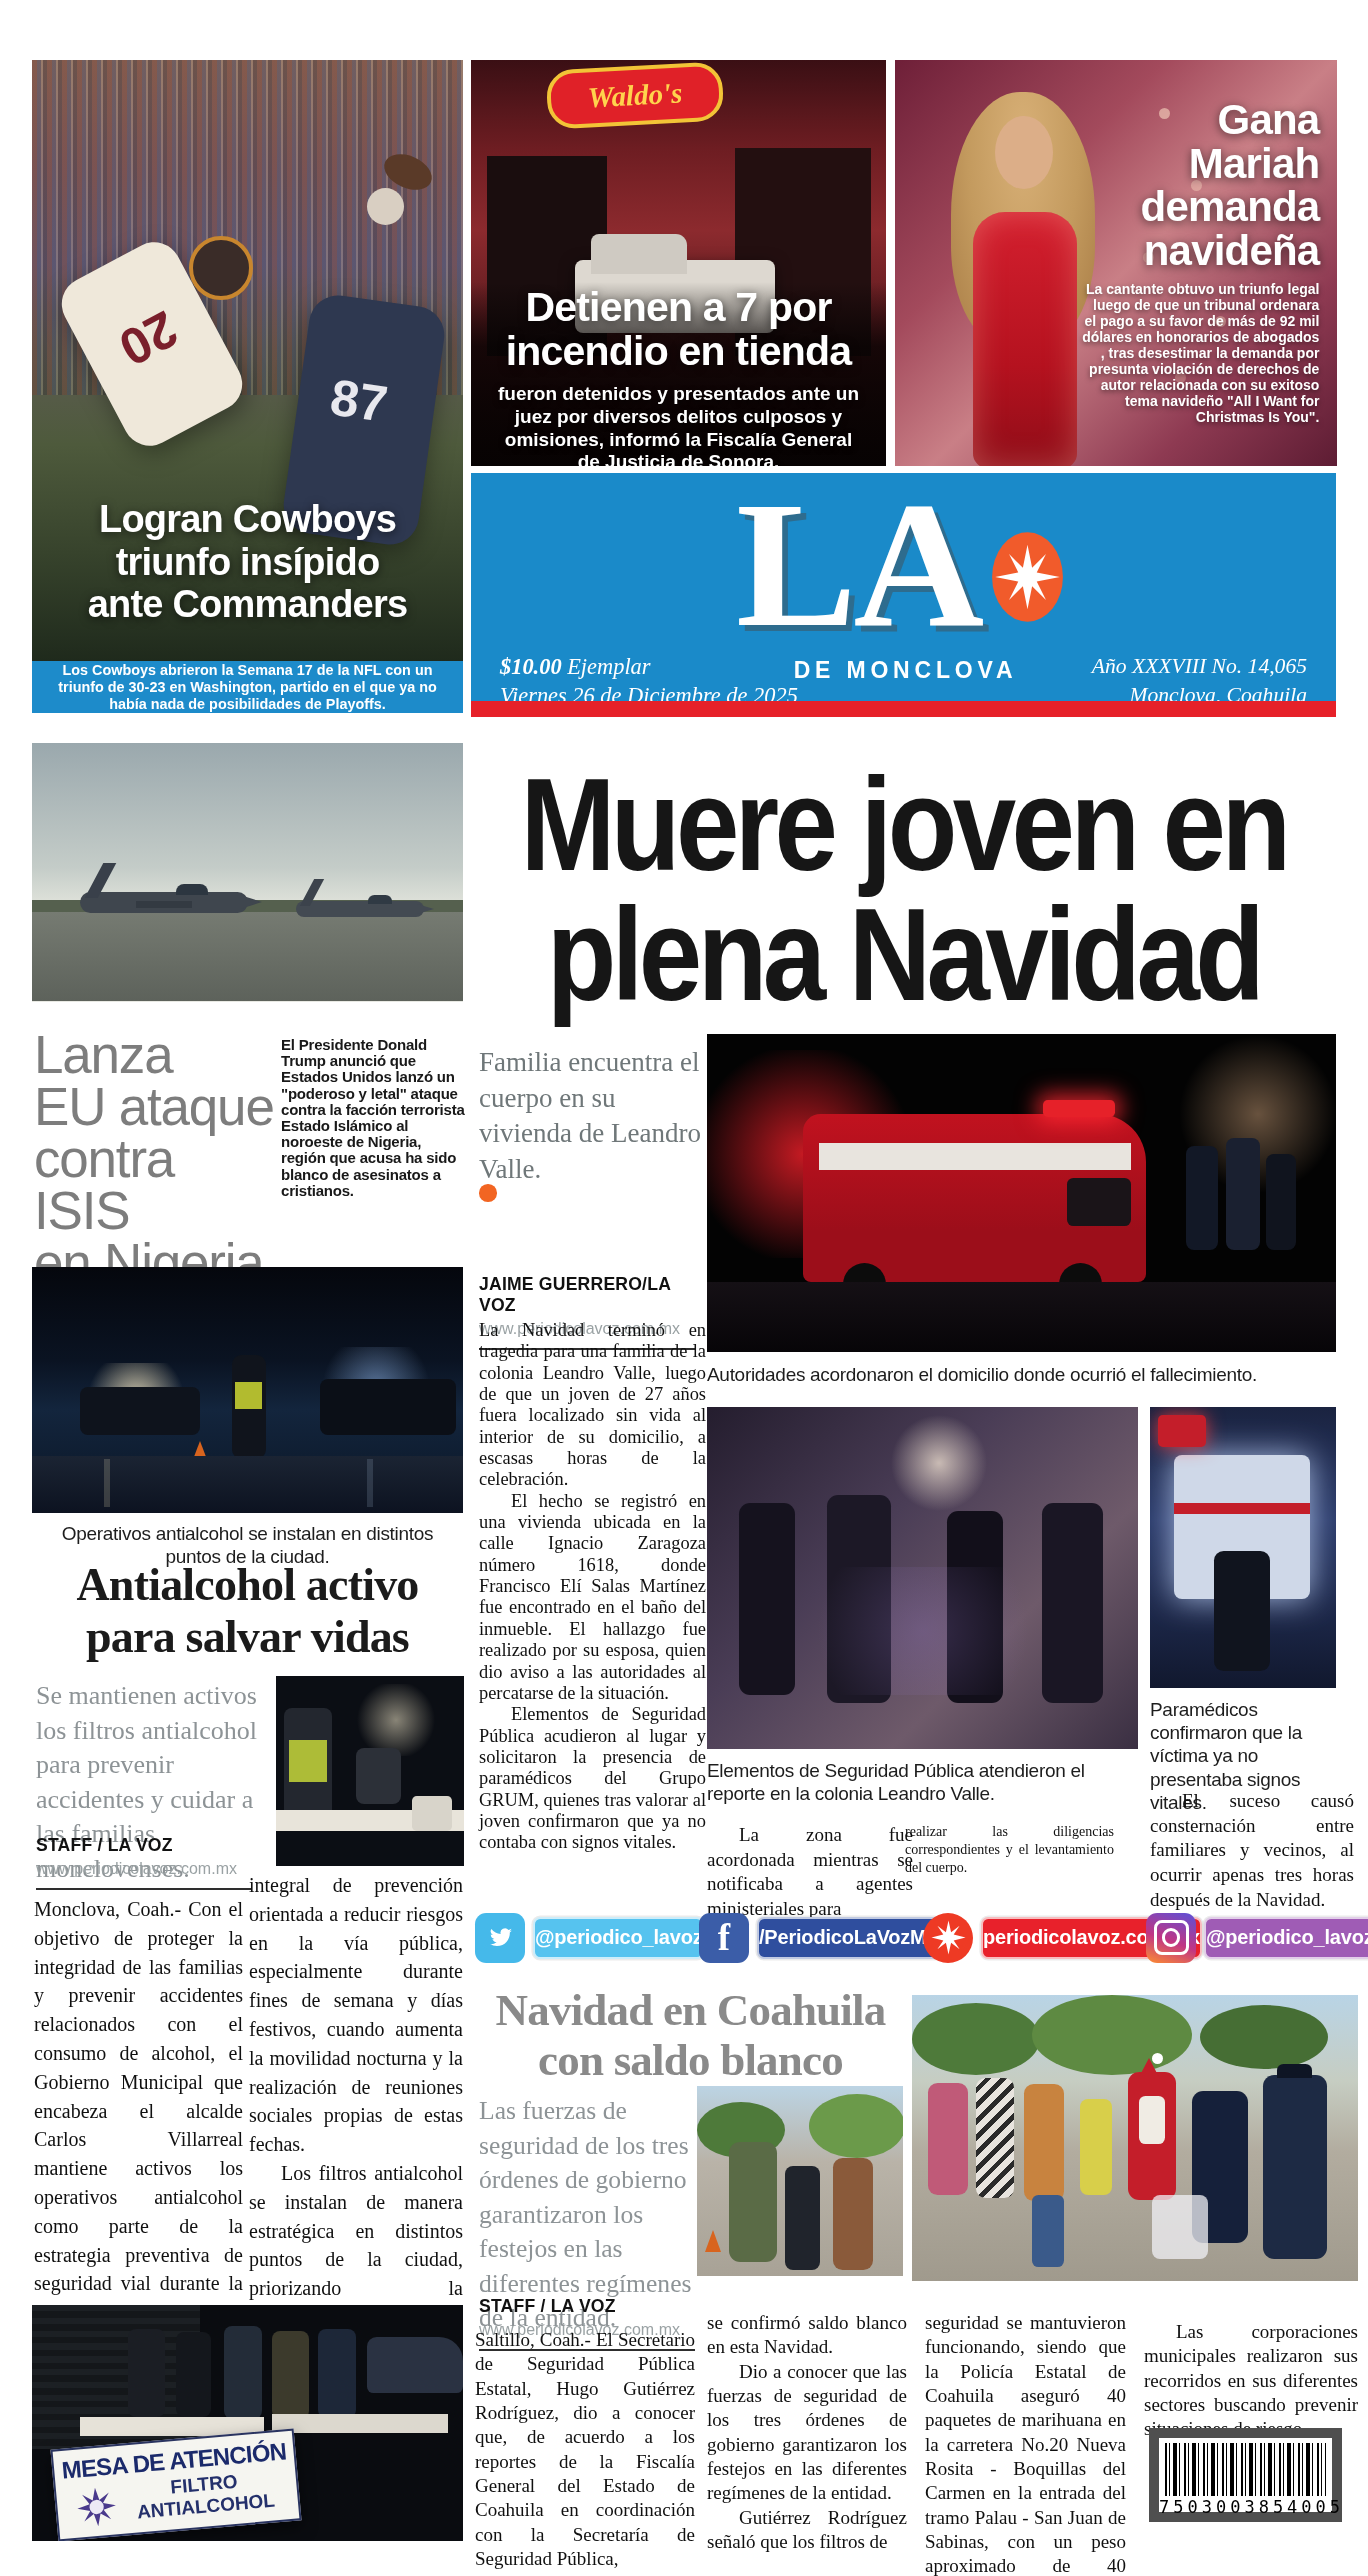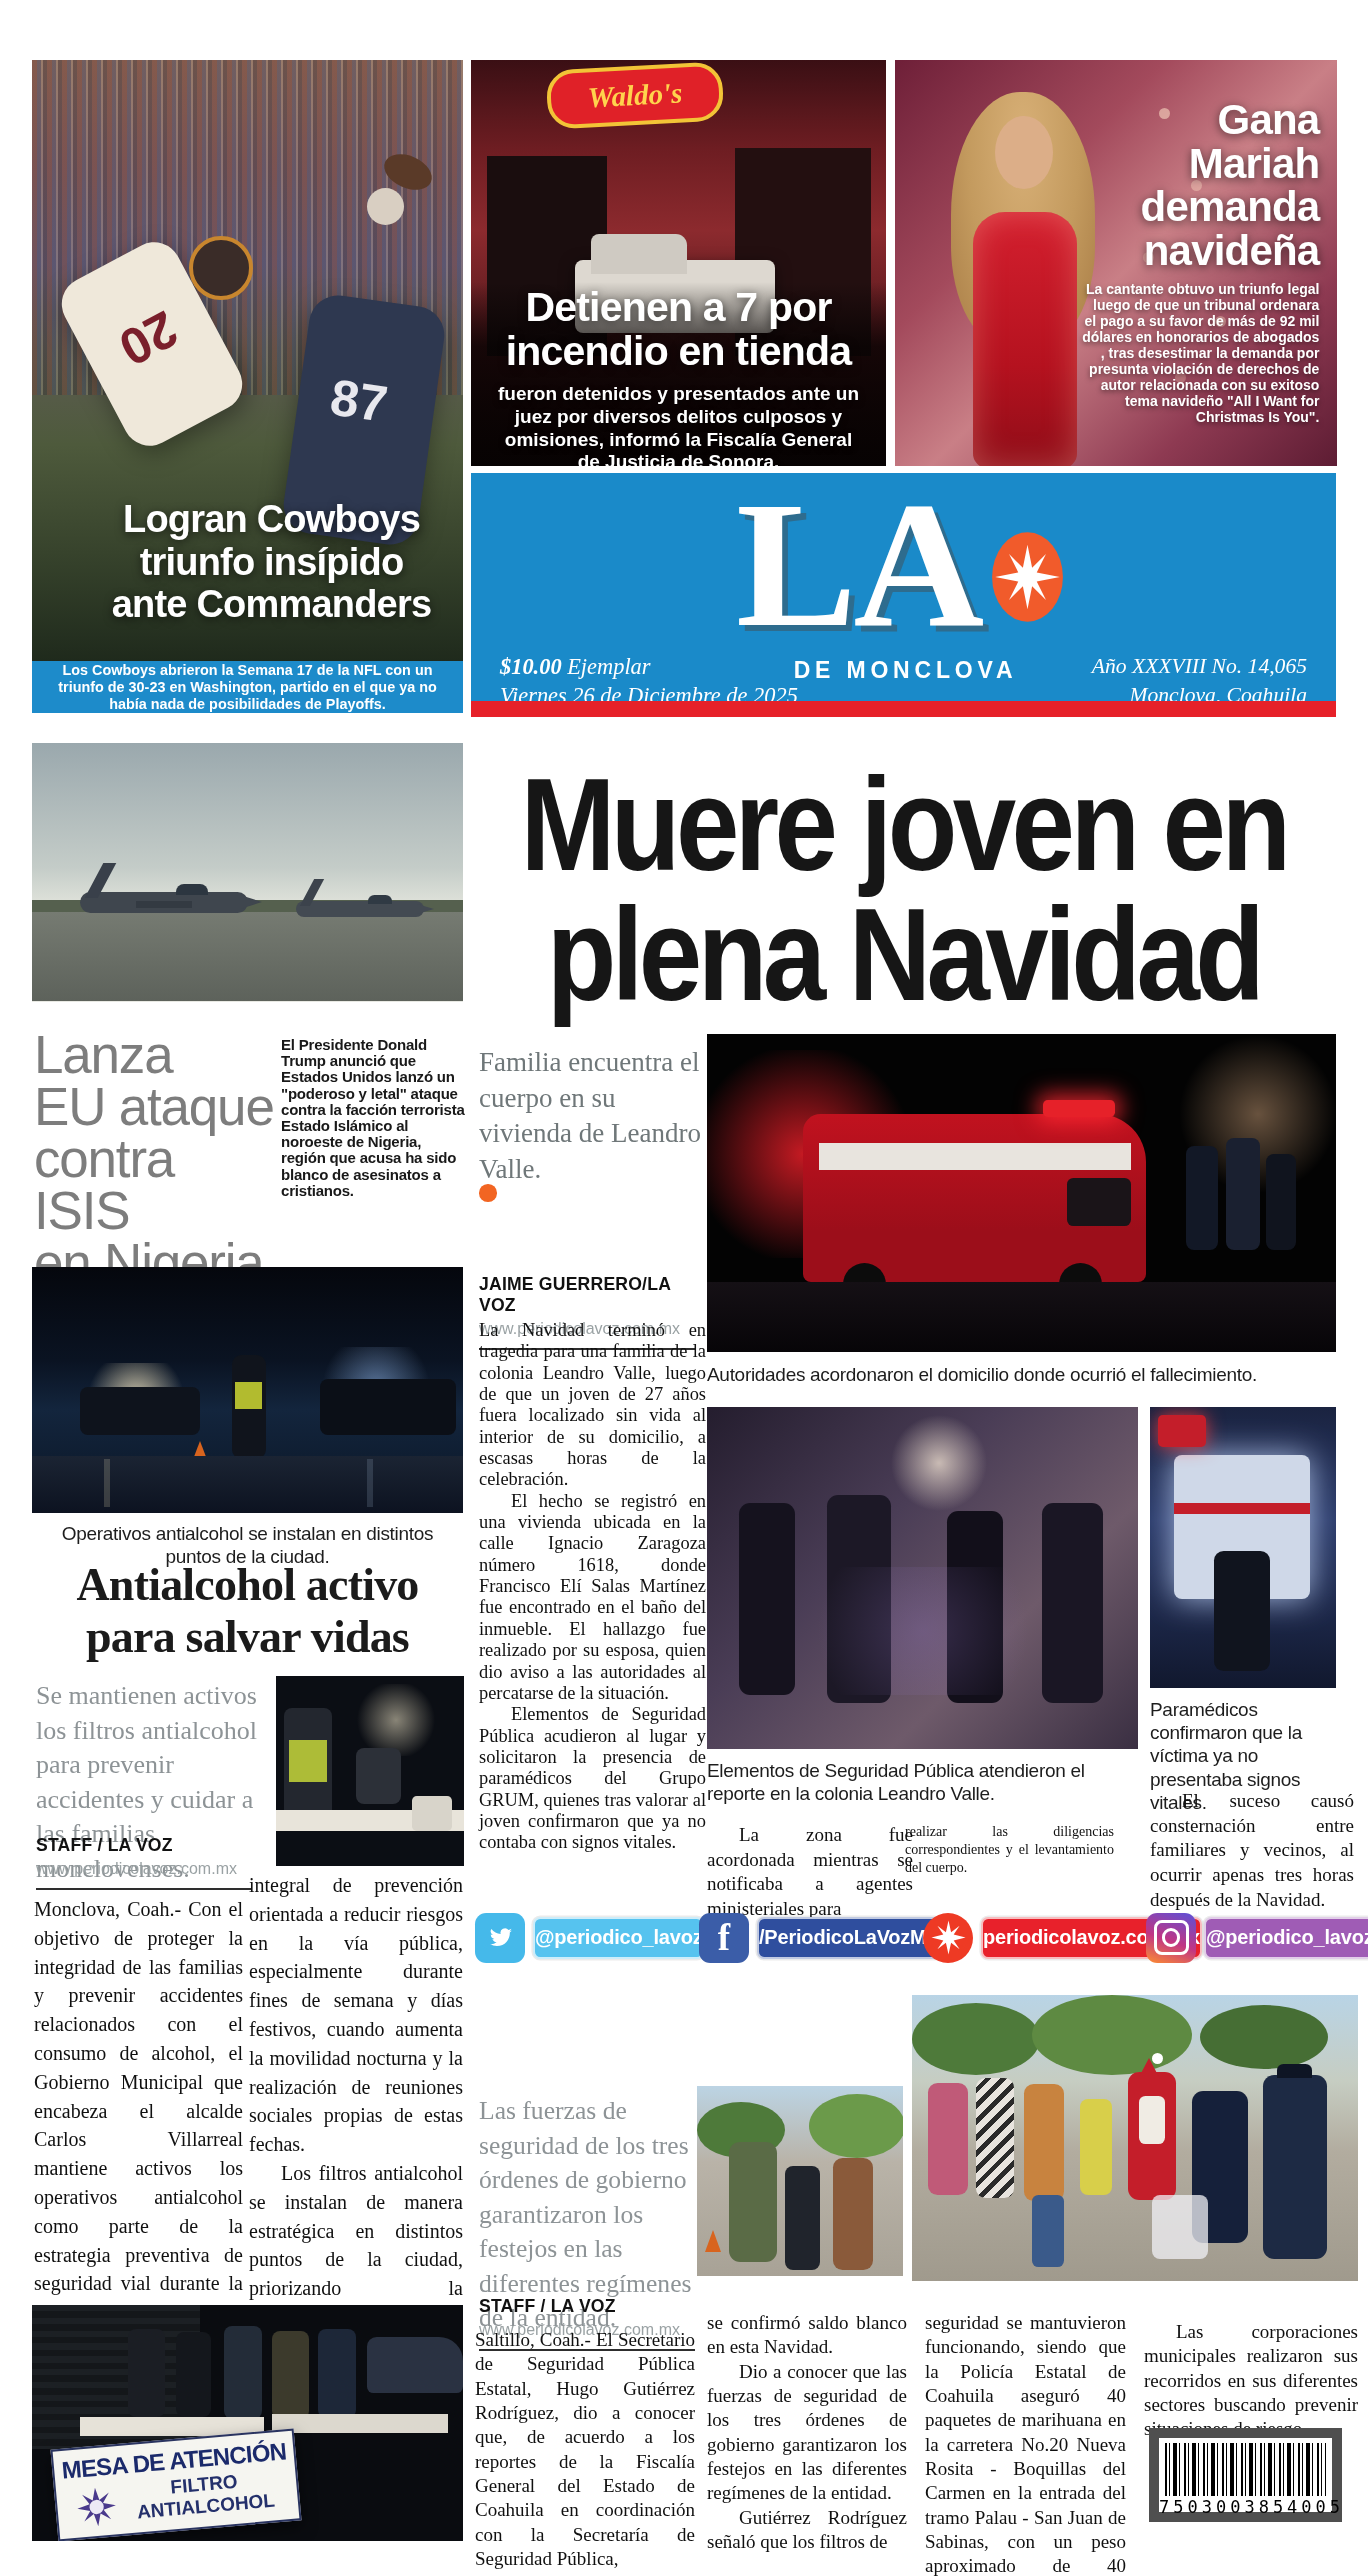--- a/index.html
+++ b/index.html
@@ -52,21 +52,21 @@
       <div class="ab" style="left:56px;top:192px;width:128px;height:184px;background:#efe8da;border-radius:27px;transform:rotate(-28deg);box-shadow:0 8px 24px rgba(0,0,0,.35);">
         <span style="position:absolute;left:35px;top:56px;font-weight:bold;font-size:51px;color:#7a1f2b;transform:rotate(180deg);display:inline-block;">20</span>
       </div>
       <div class="ab" style="left:157px;top:176px;width:56px;height:56px;border-radius:50%;background:#3a2c28;border:4.8px solid #c8862e;"></div>
       <div class="ab" style="left:264px;top:240px;width:136px;height:240px;background:#2e3850;border-radius:29px;transform:rotate(8deg);box-shadow:0 8px 24px rgba(0,0,0,.35);">
         <span style="position:absolute;left:32px;top:72px;font-weight:bold;font-size:51px;color:#e8e8ee;">87</span>
       </div>
       <div class="ab" style="left:351px;top:96px;width:50px;height:32px;border-radius:50%;background:#5a3a28;transform:rotate(24deg);"></div>
       <div class="ab" style="left:335px;top:128px;width:37px;height:37px;border-radius:50%;background:#d9cfc2;"></div>
     </div>
-    <div class="ab ovh" style="left:0;top:438px;width:431px;font-size:38px;line-height:1.12;margin-left:24px;">
+    <div class="ab ovh" style="left:0;top:438px;width:431px;font-size:38px;line-height:1.12;">
       <div>Logran Cowboys</div>
       <div>triunfo insípido</div>
       <div>ante Commanders</div>
     </div>
     <div class="ab" style="left:0;top:601px;width:431px;height:53px;background:#1d8bca;display:flex;align-items:center;">
       <div style="color:#fff;font-weight:bold;font-size:14.4px;line-height:1.2;text-align:center;padding:0 17.6px;">Los Cowboys abrieron la Semana 17 de la NFL con un triunfo de 30-23 en Washington, partido en el que ya no había nada de posibilidades de Playoffs.</div>
     </div>
   </div>
 
   <div class="ph" style="left:471px;top:60px;width:415px;height:406px;background:linear-gradient(180deg,#3a0f14 0%,#6e1d22 22%,#8c2a2e 42%,#5a1a1e 66%,#1d0809 100%);">
@@ -307,20 +307,24 @@
   </div>
   <div class="badge" style="left:1146px;top:1911px;width:212px;">
     <div class="tile" style="background:linear-gradient(200deg,#5b51d8 0%,#c13584 55%,#fd8d32 100%);">
       <div style="width:29px;height:29px;border:3.2px solid #fff;border-radius:8px;display:flex;align-items:center;justify-content:center;">
         <div style="width:12.8px;height:12.8px;border:3.2px solid #fff;border-radius:50%;"></div>
       </div>
     </div>
     <div class="pill" style="background:#9f5cb5;">@periodico_lavoz</div>
   </div>
 
+  <div class="ab serifhead" style="left:473px;top:1986px;width:435px;font-size:45px;line-height:1.1;letter-spacing:-0.8px;color:#8a8a8a;">
+    <div>Navidad en Coahuila</div>
+    <div>con saldo blanco</div>
+  </div>
   <div class="ab deckgray" style="left:479px;top:2094px;width:217px;font-size:25.6px;line-height:1.35;">Las fuerzas de seguridad de los tres órdenes de gobierno garantizaron los festejos en las diferentes regímenes de la entidad.</div>
   <div class="ab" style="left:479px;top:2265px;width:224px;">
     <div class="byline">STAFF / LA VOZ</div>
     <div class="site">www.periodicolavoz.com.mx</div>
     <div class="rule" style="width:216px;"></div>
   </div>
 
   <div class="ph" style="left:697px;top:2086px;width:206px;height:190px;background:linear-gradient(180deg,#bcd4e4 0%,#b9b3a8 40%,#a8a296 100%);">
     <div class="ab" style="left:0;top:16px;width:88px;height:56px;background:#4e7a3a;border-radius:50%;"></div>
     <div class="ab" style="left:112px;top:8px;width:96px;height:64px;background:#6b9a4a;border-radius:50%;"></div>

